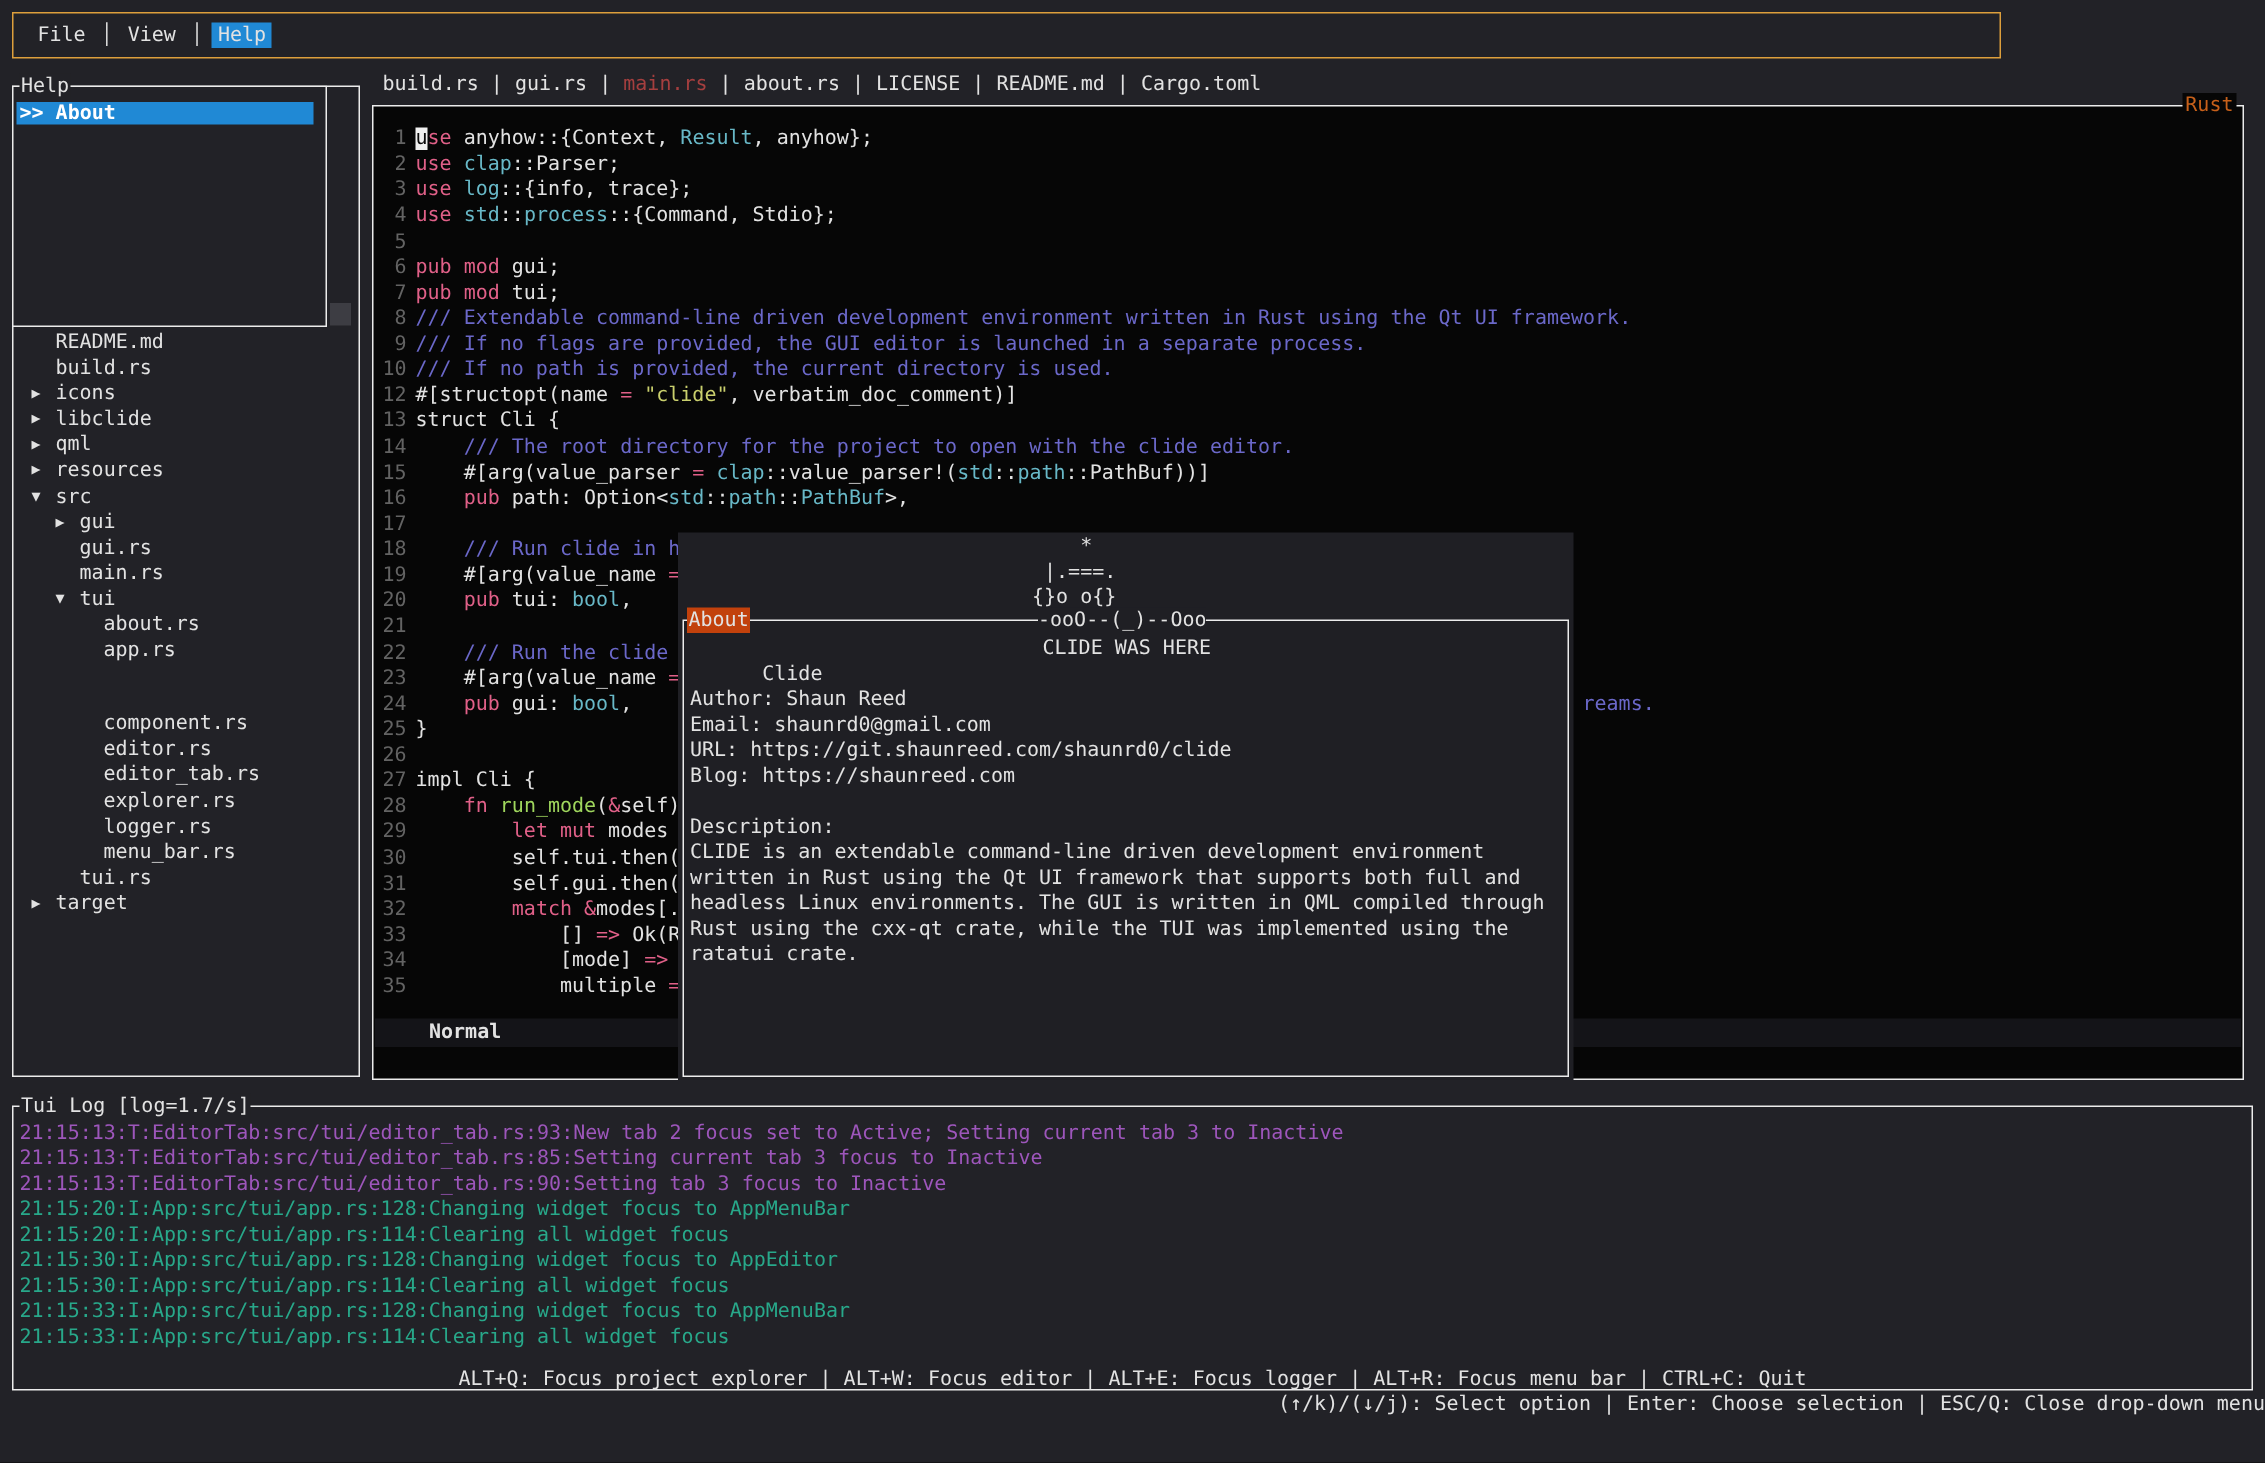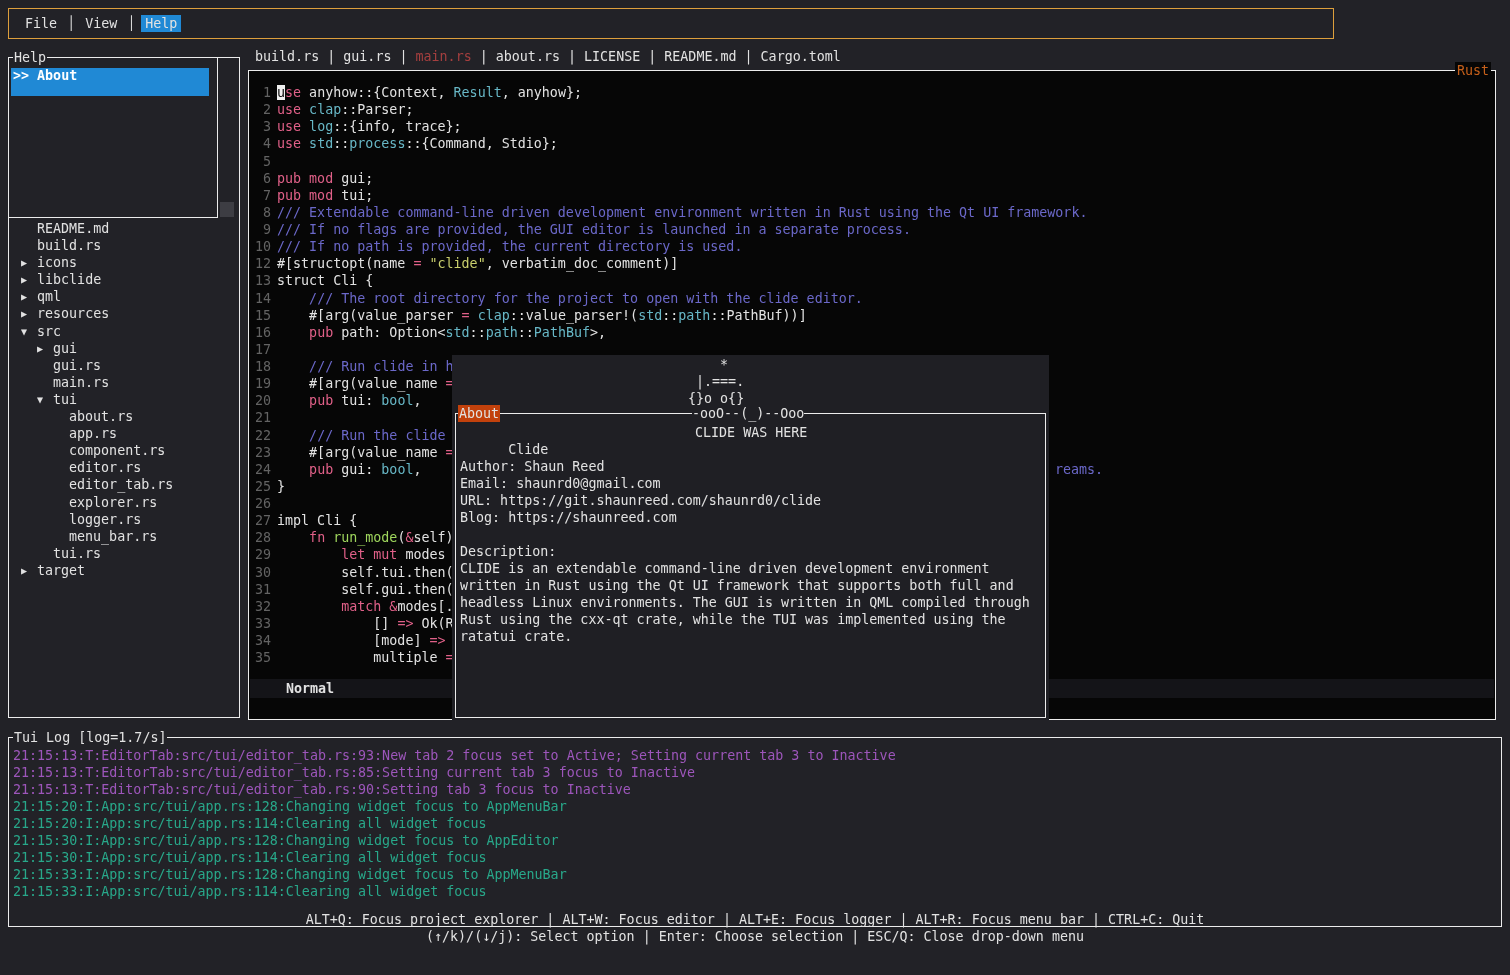--- a/index.html
+++ b/index.html
@@ -38,21 +38,21 @@
   
   .help-box {
     left:8px; top:57px; width:210px; height:161px;
     border:1px solid #ececec; background:#222227; z-index:5;
   }
   .box-title {
     position:absolute; top:-9px; left:4px; background:#222227;
     padding:0 1px; line-height:17px;
   }
   .dd-row {
-    position:absolute; left:2px; top:10px; width:198px; height:28px;
+    position:absolute; left:2px; top:10px; width:198px; height:15px;
     background:#2089d5; color:#fff; font-weight:bold;
     line-height:16px; padding-left:2px; white-space:pre;
   }
 
   
   .tabbar { left:255px; top:49px; height:17px; white-space:pre; }
   .tab { color:#e2e2e2; }
   .tab.active { color:#a53f3f; }
   .tab-sep { color:#e2e2e2; }
 
@@ -116,21 +116,21 @@
     border:1px solid #ececec;
   }
   .log-list { position:absolute; left:4px; top:9px; right:4px; }
   .log-row { height:17.05px; line-height:17.05px; white-space:pre; }
   .log-row.trace { color:#9d56bb; }
   .log-row.info  { color:#28a88a; }
 
   
   .footer-line { left:0; width:1510px; text-align:center; height:17px; line-height:17px; white-space:pre; }
   .footer-1 { top:911px; }
-  .footer-2 { top:928px; }
+  .footer-2 { top:928px;text-align:right; }
 </style>
 </head>
 <body>
 
 <div class="abs menubar">
   <span class="menu-item">File</span>
   <span class="menu-sep">│</span>
   <span class="menu-item">View</span>
   <span class="menu-sep">│</span>
   <span class="menu-item selected">Help</span>
@@ -144,21 +144,21 @@
       <div class="ex-row" style="padding-left: 12px;"><span class="arrow">▶</span><span>libclide</span></div>
       <div class="ex-row" style="padding-left: 12px;"><span class="arrow">▶</span><span>qml</span></div>
       <div class="ex-row" style="padding-left: 12px;"><span class="arrow">▶</span><span>resources</span></div>
       <div class="ex-row" style="padding-left: 12px;"><span class="arrow">▼</span><span>src</span></div>
       <div class="ex-row" style="padding-left: 28px;"><span class="arrow">▶</span><span>gui</span></div>
       <div class="ex-row" style="padding-left: 28px;"><span class="arrow"></span><span>gui.rs</span></div>
       <div class="ex-row" style="padding-left: 28px;"><span class="arrow"></span><span>main.rs</span></div>
       <div class="ex-row" style="padding-left: 28px;"><span class="arrow">▼</span><span>tui</span></div>
       <div class="ex-row" style="padding-left: 44px;"><span class="arrow"></span><span>about.rs</span></div>
       <div class="ex-row" style="padding-left: 44px;"><span class="arrow"></span><span>app.rs</span></div>
-      <div class="ex-row" style="padding-left: 44px;"><span class="arrow"></span><span>component.rs</span></div>
+      <div class="ex-row" style="padding-left: 44px; margin-top: 32px;"><span class="arrow"></span><span>component.rs</span></div>
       <div class="ex-row" style="padding-left: 44px;"><span class="arrow"></span><span>editor.rs</span></div>
       <div class="ex-row" style="padding-left: 44px;"><span class="arrow"></span><span>editor_tab.rs</span></div>
       <div class="ex-row" style="padding-left: 44px;"><span class="arrow"></span><span>explorer.rs</span></div>
       <div class="ex-row" style="padding-left: 44px;"><span class="arrow"></span><span>logger.rs</span></div>
       <div class="ex-row" style="padding-left: 44px;"><span class="arrow"></span><span>menu_bar.rs</span></div>
       <div class="ex-row" style="padding-left: 28px;"><span class="arrow"></span><span>tui.rs</span></div>
       <div class="ex-row" style="padding-left: 12px;"><span class="arrow">▶</span><span>target</span></div>
     </div>
 </div>
 <div class="abs scroll-thumb"></div>

